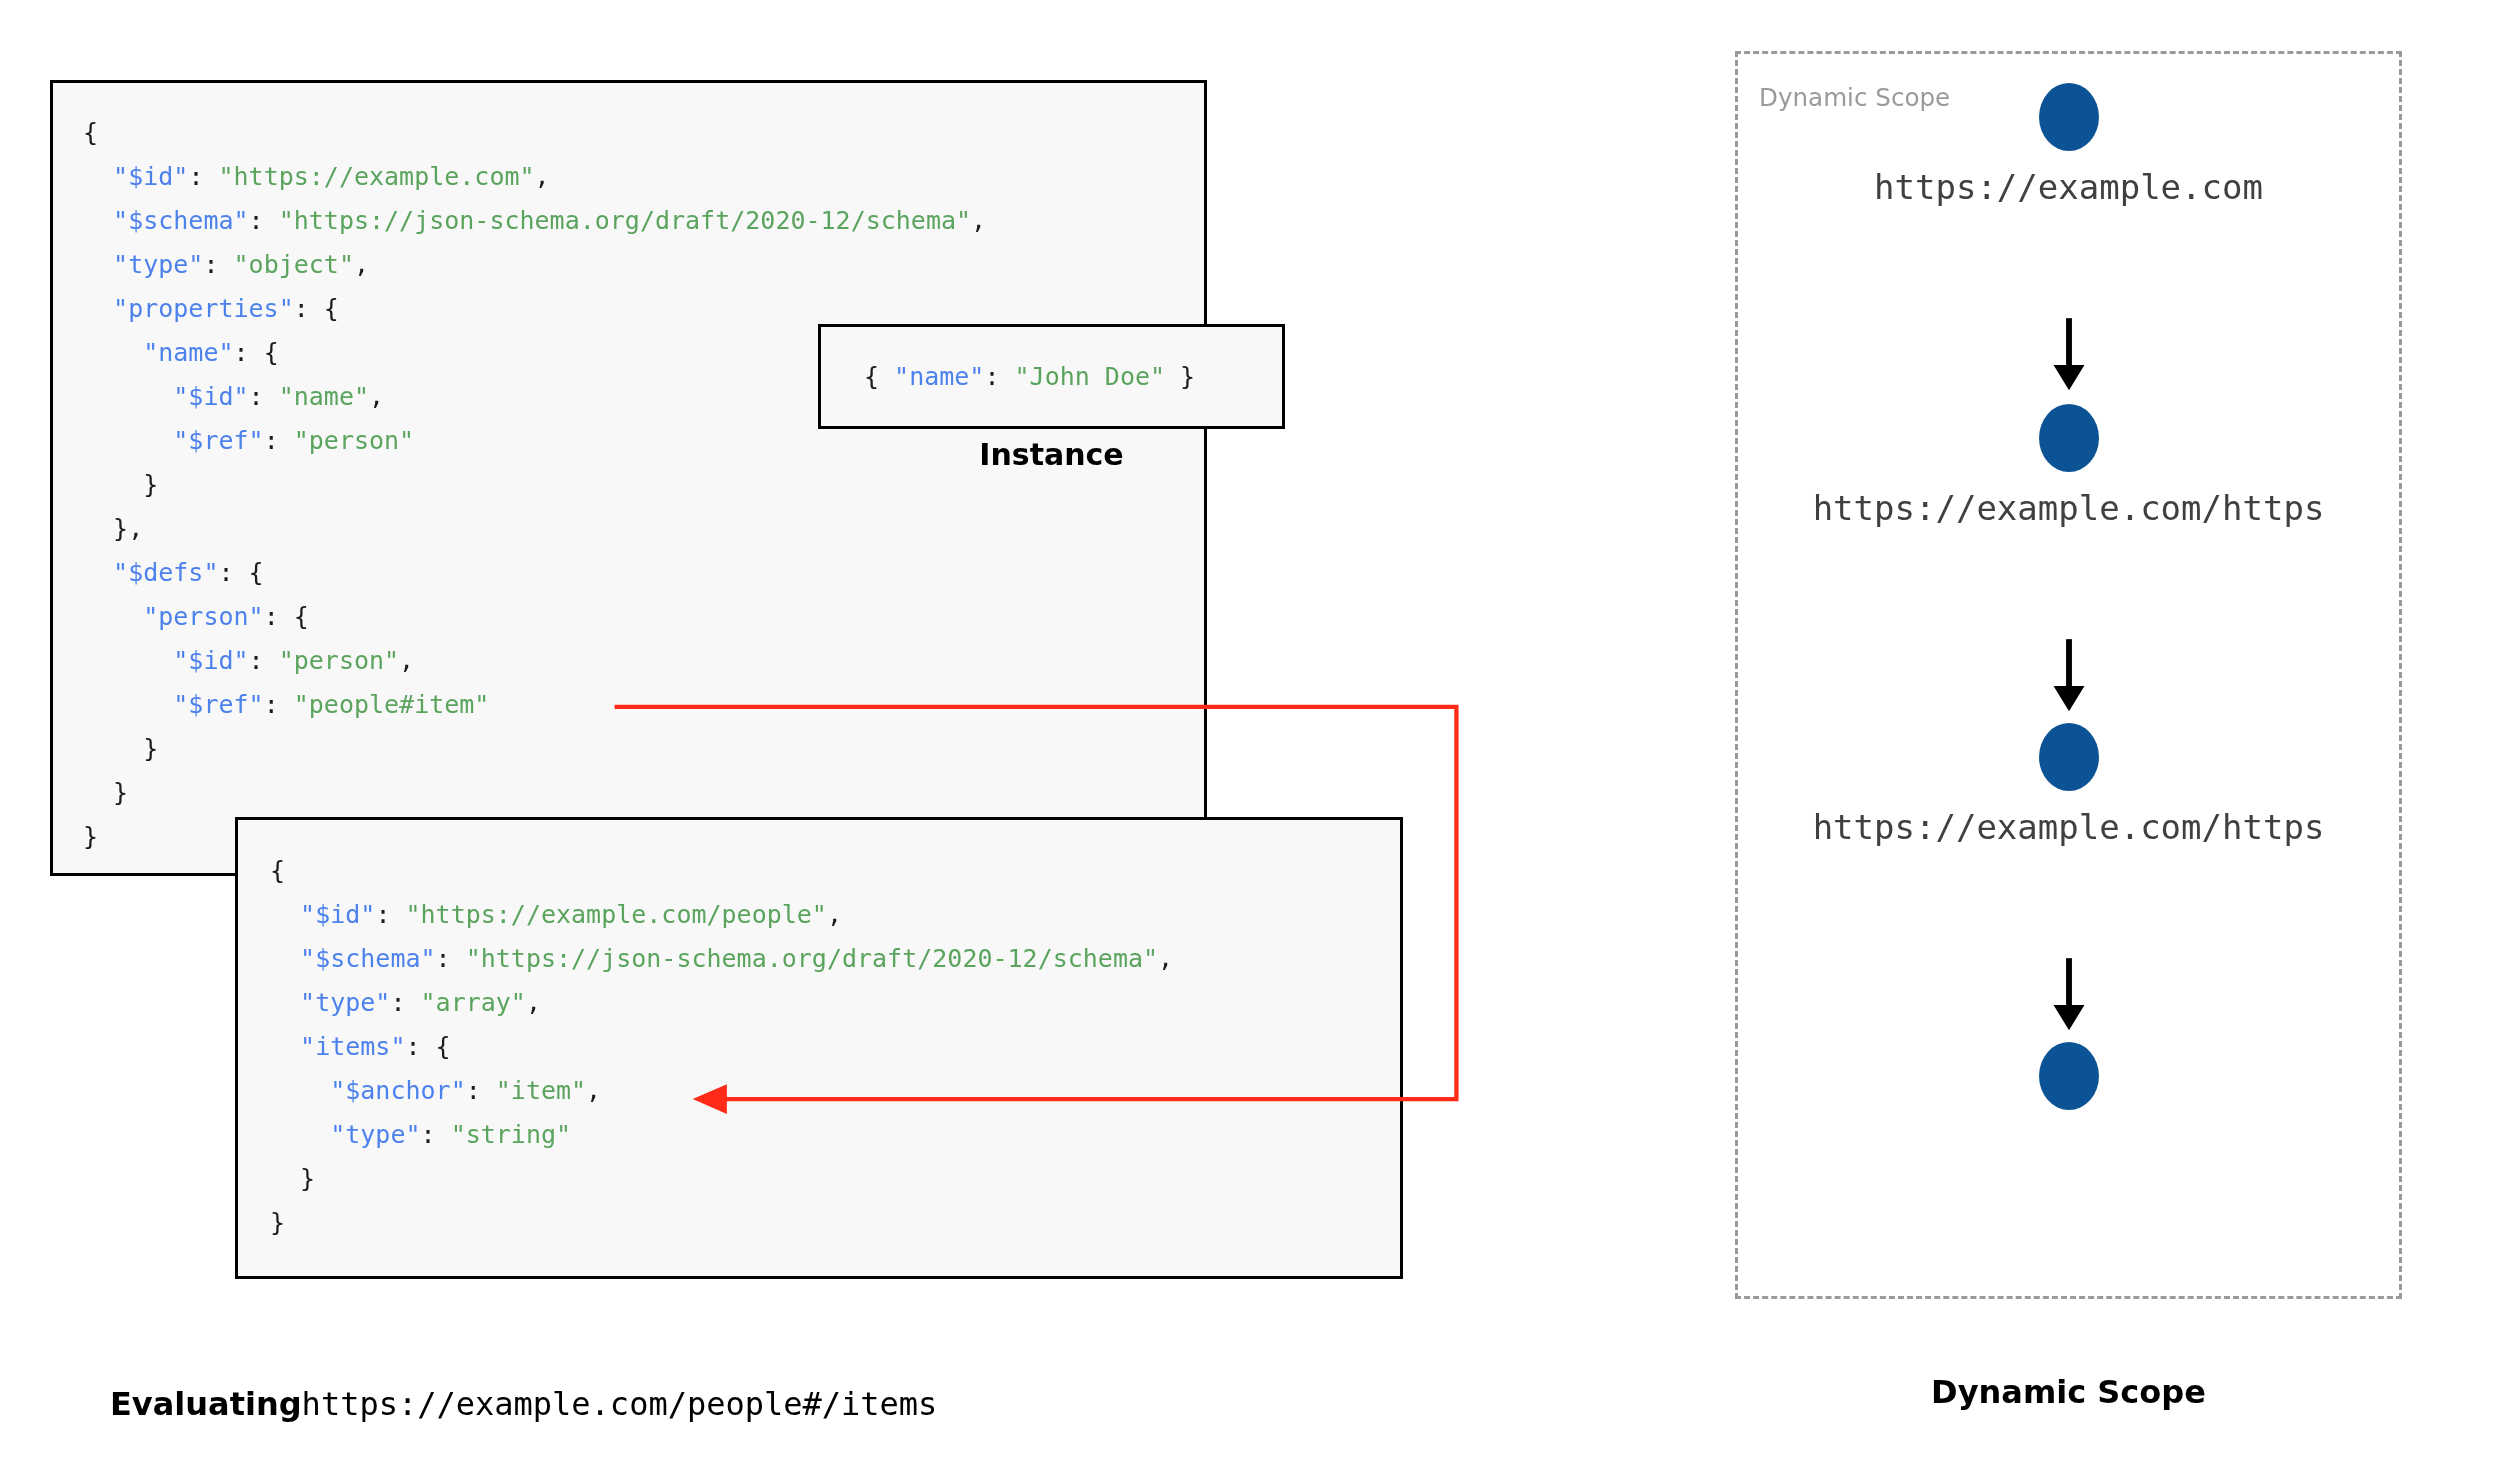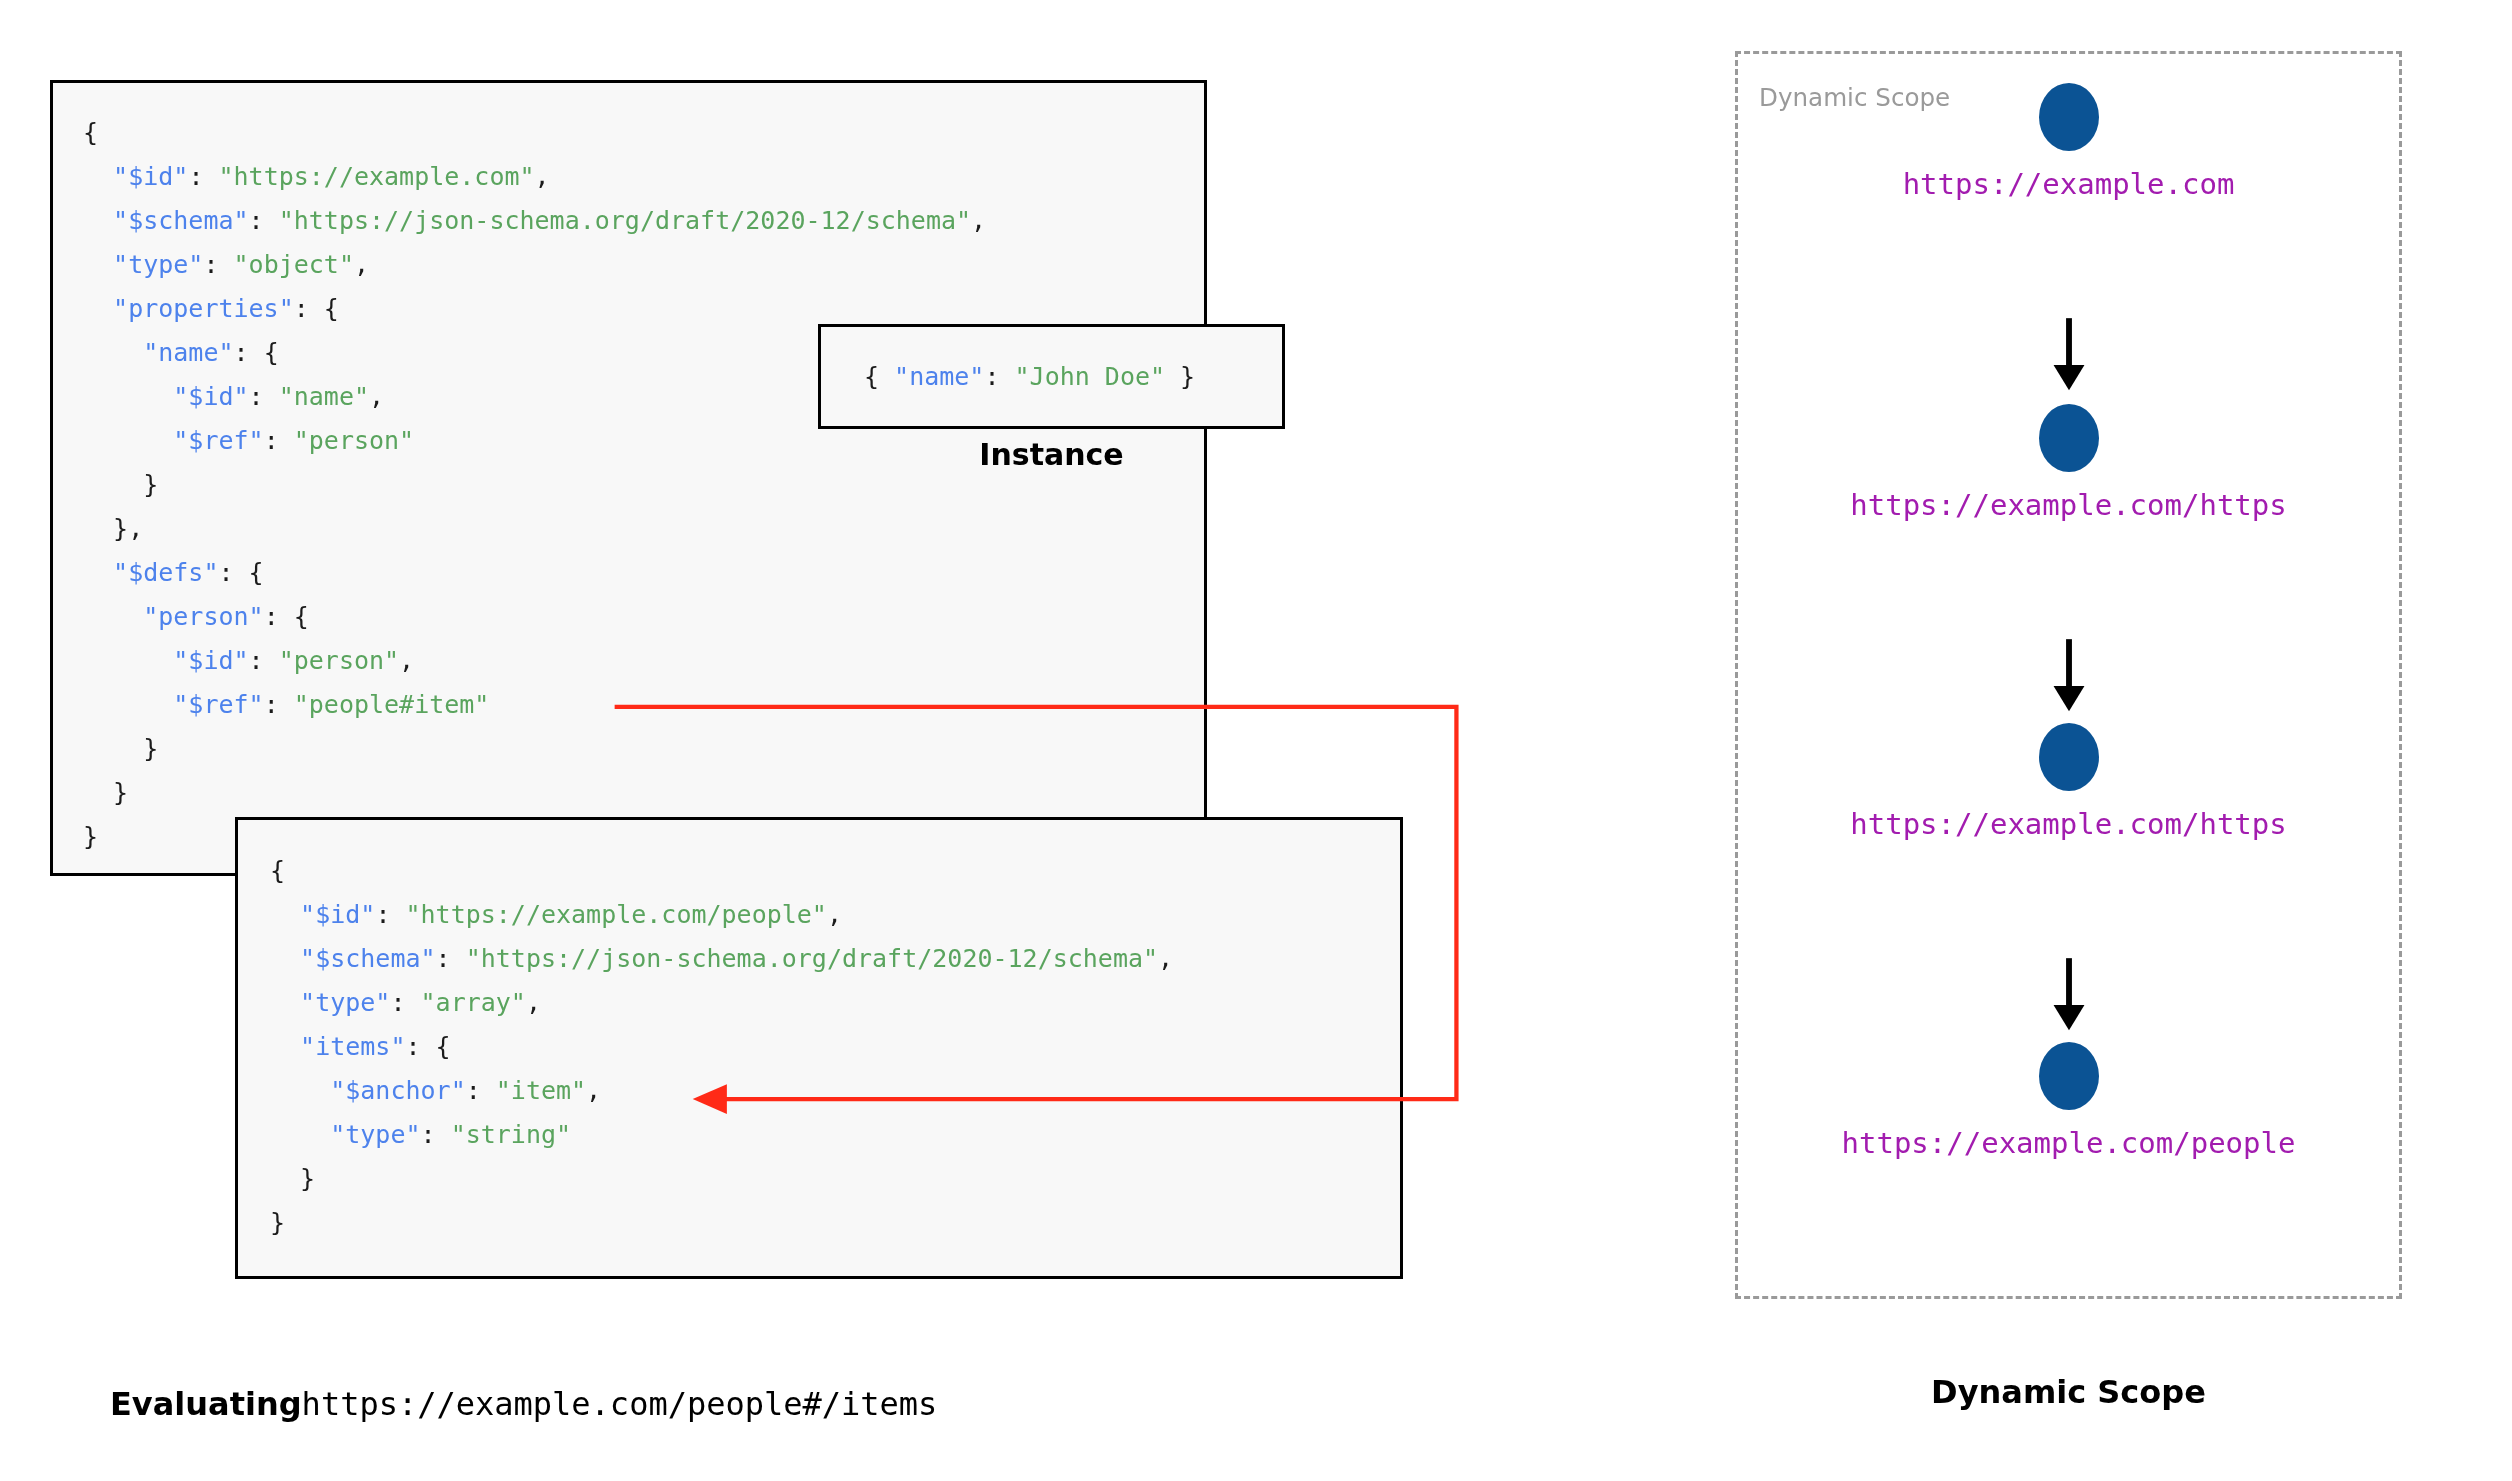--- a/index.html
+++ b/index.html
@@ -146,22 +146,22 @@
   .scope-circle {
     width: 60px;
     height: 68px;
     margin: 0 auto;
     border-radius: 50%;
     background: #0b5394;
   }
   .scope-label {
     margin-top: 16px;
     font-family: "DejaVu Sans Mono", monospace;
-    font-size: 29px;
-    color: #a21caf;
+    font-size: 34px;
+    color: #404040;
     white-space: nowrap;
   }
   .scope-arrow {
     position: absolute;
     left: 2045px;
     width: 48px;
   }
   #scope-caption {
     position: absolute;
     left: 1735px;
@@ -226,19 +226,18 @@
     <div class="scope-circle"></div>
     <div class="scope-label">https://example.com/https</div>
   </div>
   <svg class="scope-arrow" style="top:958px;height:75px" viewBox="0 0 90 140">
     <line x1="45" y1="0" x2="45" y2="95" stroke="#000" stroke-width="11"></line>
     <polygon points="45,135 16,88 74,88" fill="#000"></polygon>
   </svg>
 
   <div class="scope-node" style="top:1042px">
     <div class="scope-circle"></div>
-    <div class="scope-label">https://example.com/people</div>
   </div>
 
   <div id="scope-caption">Dynamic Scope</div>
 
 </div>
 
 
 </body></html>

